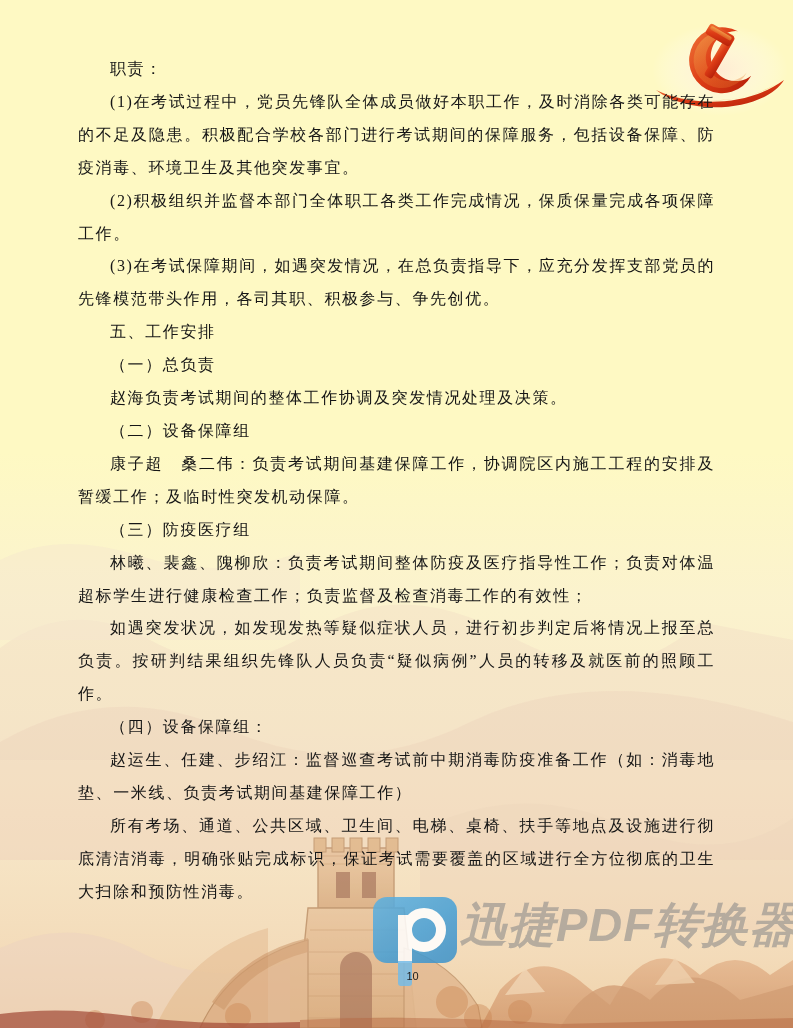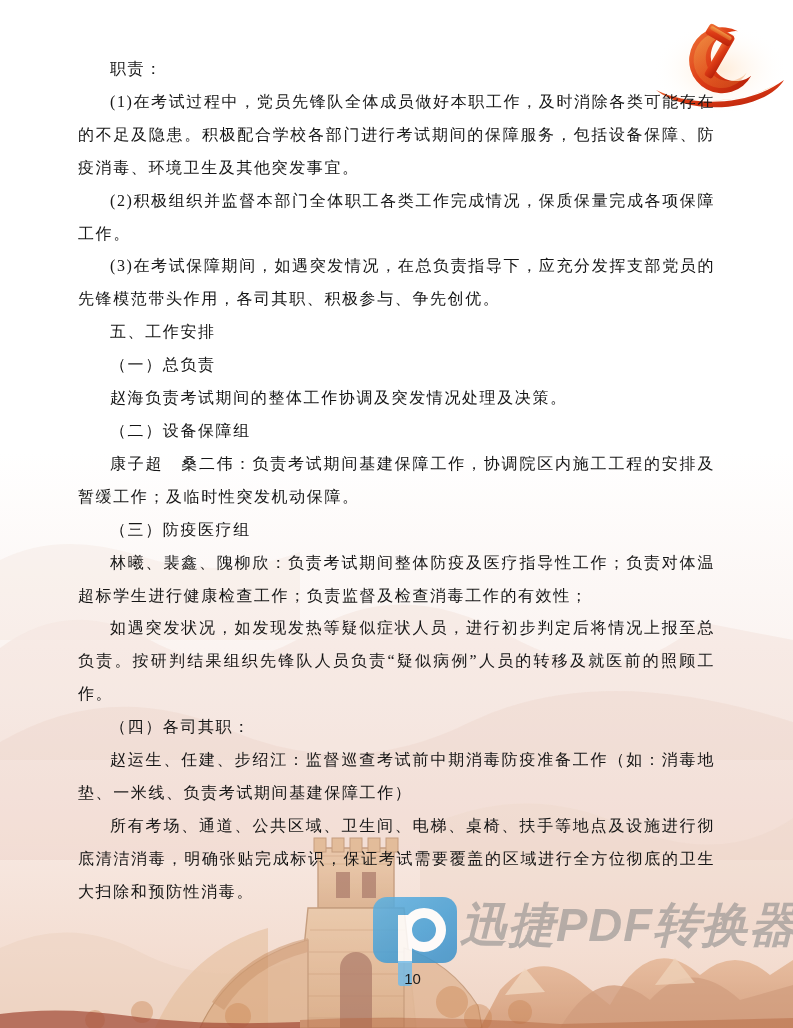--- a/index.html
+++ b/index.html
@@ -1,19 +1,19 @@
 <!DOCTYPE html>
 <html><head>
 <meta charset="utf-8">
 <style>
   html,body{margin:0;padding:0;background:#888;}
   .page{
     position:relative;
     width:793px;height:1028px;
-    background:#ffffff;
+    background:#fef9c3;
     overflow:hidden;
     font-family:"Liberation Serif","DejaVu Serif",serif;
   }
   
   .bg-wash{
     position:absolute;inset:0;z-index:0;pointer-events:none;
     background:
       linear-gradient(180deg,
         rgba(255,255,255,0) 44%,
         rgba(246,231,225,0.35) 58%,
@@ -62,21 +62,21 @@
     position:absolute;left:460px;top:894px;
     font-family:"Liberation Sans","DejaVu Sans",sans-serif;
     font-size:47px;font-weight:bold;letter-spacing:1px;
     color:#8a8a8a;opacity:.58;white-space:nowrap;
   }
   
   .page-number{
     position:absolute;left:0;right:0;top:970px;z-index:5;
     text-align:center;
     font-family:"Liberation Sans","DejaVu Sans",sans-serif;
-    font-size:15px;color:#1c1c1c;padding-left:32px;
+    font-size:11px;color:#1c1c1c;padding-left:32px;
   }
 </style>
 </head>
 <body>
 
 <div class="page">
 
   <div class="bg-wash"></div>
 
   <svg class="bg-art" viewBox="0 0 793 1028" aria-hidden="true">
@@ -194,21 +194,21 @@
     <p>(2)积极组织并监督本部门全体职工各类工作完成情况，保质保量完成各项保障工作。</p>
     <p>(3)在考试保障期间，如遇突发情况，在总负责指导下，应充分发挥支部党员的先锋模范带头作用，各司其职、积极参与、争先创优。</p>
     <p>五、工作安排</p>
     <p>（一）总负责</p>
     <p>赵海负责考试期间的整体工作协调及突发情况处理及决策。</p>
     <p>（二）设备保障组</p>
     <p>康子超　桑二伟：负责考试期间基建保障工作，协调院区内施工工程的安排及暂缓工作；及临时性突发机动保障。</p>
     <p>（三）防疫医疗组</p>
     <p>林曦、裴鑫、隗柳欣：负责考试期间整体防疫及医疗指导性工作；负责对体温超标学生进行健康检查工作；负责监督及检查消毒工作的有效性；</p>
     <p>如遇突发状况，如发现发热等疑似症状人员，进行初步判定后将情况上报至总负责。按研判结果组织先锋队人员负责“疑似病例”人员的转移及就医前的照顾工作。</p>
-    <p>（四）各司其职：</p>
+    <p>（四）设备保障组：</p>
     <p>赵运生、任建、步绍江：监督巡查考试前中期消毒防疫准备工作（如：消毒地垫、一米线、负责考试期间基建保障工作）</p>
     <p>所有考场、通道、公共区域、卫生间、电梯、桌椅、扶手等地点及设施进行彻底清洁消毒，明确张贴完成标识，保证考试需要覆盖的区域进行全方位彻底的卫生大扫除和预防性消毒。</p>
   </div>
 
   <div class="watermark">
     <div class="wm-icon">
       <div class="wm-stem-in"></div>
       <div class="wm-ring"></div>
     </div>
     <div class="wm-stem-out"></div>

